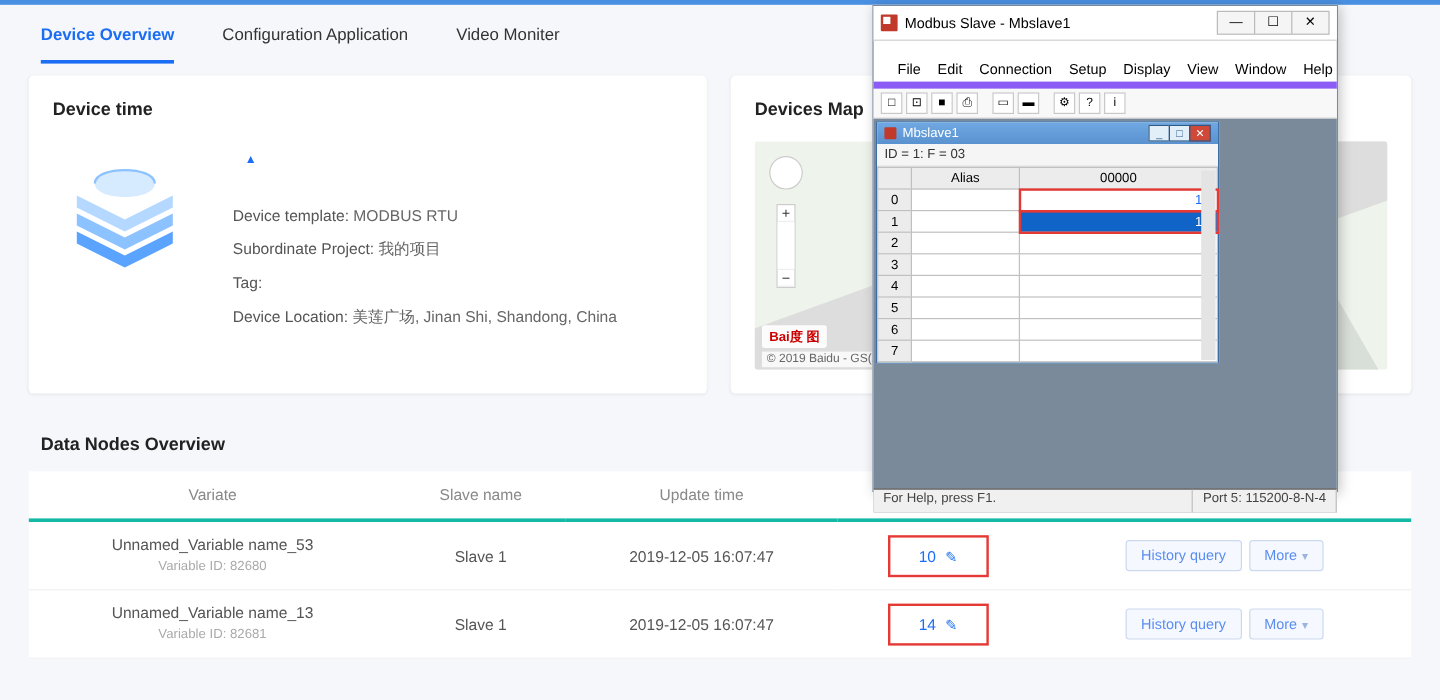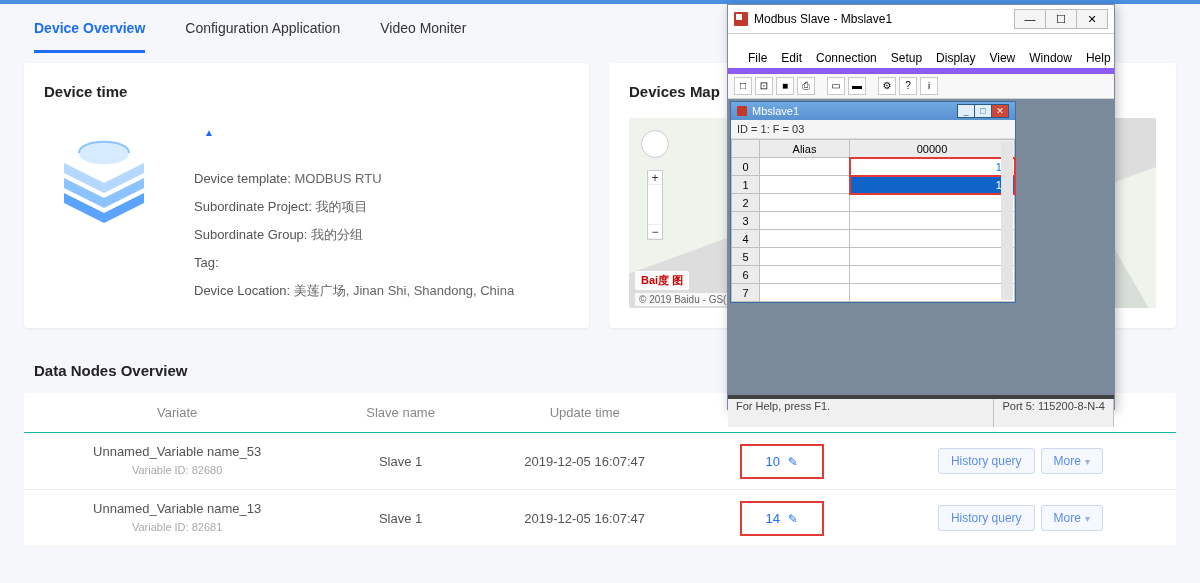--- a/index.html
+++ b/index.html
@@ -23,21 +23,21 @@
   .map-body { position:relative; height:190px; background:#eef3eb; overflow:hidden; border-radius:2px; }
   .map-ctrl { position:absolute; left:12px; top:12px; background:#fff; border:1px solid #ccc; border-radius:50%; width:28px; height:28px; }
   .map-zoom { position:absolute; left:18px; top:52px; width:16px; background:#fff; border:1px solid #ccc; text-align:center; font-size:12px; line-height:14px; }
   .map-zoom div { border-bottom:1px solid #eee; height:14px; }
   .map-copy { position:absolute; bottom:2px; left:6px; font-size:10px; color:#666; background:rgba(255,255,255,0.8); padding:1px 4px; }
   .baidu-logo { position:absolute; bottom:18px; left:6px; font-size:11px; color:#c00; font-weight:bold; background:rgba(255,255,255,0.9); padding:2px 6px; border-radius:2px; }
   .map-road { position:absolute; width:600px; height:80px; background:#ddd; transform:rotate(-20deg); top:60px; left:-30px; }
   .map-road2 { position:absolute; width:500px; height:60px; background:#d8ded8; transform:rotate(60deg); top:30px; left:160px; }
   .section-title { font-size:15px; font-weight:600; color:#222; margin:34px 0 14px 10px; }
   table.nodes { width:100%; background:#fff; border-collapse:collapse; font-size:13px; }
-  table.nodes th { font-weight:400; color:#888; padding:12px 8px; text-align:center; background:#fff; border-bottom:1px solid #14b8a6; }
+  table.nodes th { font-weight:400; color:#888; padding:12px 8px; text-align:center; background:#fff; border-bottom:3px solid #14b8a6; }
   table.nodes td { padding:10px 8px; text-align:center; color:#555; border-bottom:1px solid #f0f0f0; }
   .var-cell { line-height:18px; }
   .var-sub { color:#aaa; font-size:11px; }
   .val { color:#1b6ef3; font-weight:500; }
   .edit-icon { color:#1b6ef3; font-size:12px; margin-left:4px; cursor:pointer; }
   .hl-box { border:2px solid #e53935; display:inline-block; padding:8px 24px; }
   .op-btn { display:inline-block; border:1px solid #cdd9ee; background:#f5f9ff; color:#5b8def; padding:5px 12px; border-radius:3px; font-size:12px; cursor:pointer; margin:0 3px; }
   .op-btn .chev { font-size:10px; margin-left:4px; color:#9bb3e0; }
 
   
@@ -62,21 +62,21 @@
   .child-btn { width:18px; height:14px; border:1px solid #2a5a8a; background:#e2eef8; font-size:9px; text-align:center; line-height:12px; cursor:pointer; color:#2a5a8a; margin-left:-1px;}
   .child-btn.close { background:#d04838; color:#fff; }
   .idline { padding:3px 6px; font-size:11px; color:#333; border-bottom:1px solid #ddd; background:#f5f5f5;}
   .grid { border-collapse:collapse; width:100%; font-size:11px; }
   .grid th, .grid td { border:1px solid #c0c0c0; padding:2px 6px; text-align:right; height:18px; }
   .grid th { background:#ececec; font-weight:400; text-align:center; }
   .grid td.rowhdr { text-align:center; background:#ececec; width:28px; }
   .grid td.alias { width:90px; }
   .grid tr.sel td.val { background:#1064c8; color:#fff; }
   .red-outline { outline:2px solid #e53935; outline-offset:-1px; }
-  .statusbar { position:absolute; bottom:0; left:0; right:0; height:32px; background:#f0f0f0; border-top:4px solid #404040; display:flex; font-size:11px; color:#444; }
+  .statusbar { position:absolute; bottom:0; left:0; right:0; height:20px; background:#f0f0f0; border-top:1px solid #404040; display:flex; font-size:11px; color:#444; }
   .statusbar div { padding:1px 8px; border-right:1px solid #c0c0c0; }
   .statusbar div:first-child { flex:1; }
   .scroll-ghost { position:absolute; right:2px; top:3px; bottom:2px; width:12px; background:#e4e4e4; }
   .map-label{position:absolute;font-size:11px;color:#777;}
 </style>
 </head>
 <body>
 
 <div class="topbar"></div>
 <div class="main">
@@ -99,21 +99,20 @@
             <path d="M35 35 C35 20 85 20 85 35 C85 50 35 50 35 35 Z" fill="#d6ebff"></path>
             <path d="M35 35 C35 20 85 20 85 35" stroke="#8cc2ff" stroke-width="2" fill="none"></path>
           </g>
             </svg>
         </div>
         <div class="info-fields">
           <div class="info-line"><span class="caret">▲</span></div>
           <div style="height:18px"></div>
           <div class="info-line"><span class="label">Device template:</span> <span>MODBUS RTU</span></div>
           <div class="info-line"><span class="label">Subordinate Project:</span> <span>我的项目</span></div>
-          <div class="info-line"><span class="label">Subordinate Group:</span> <span>我的分组</span></div>
           <div class="info-line"><span class="label">Tag:</span></div>
           <div class="info-line"><span class="label">Device Location:</span> <span>美莲广场, Jinan Shi, Shandong, China</span></div>
         </div>
       </div>
     </div>
 
     <div class="card devices-map">
       <div class="card-title">Devices Map</div>
       <div class="map-body">
         <div class="map-road"></div>

